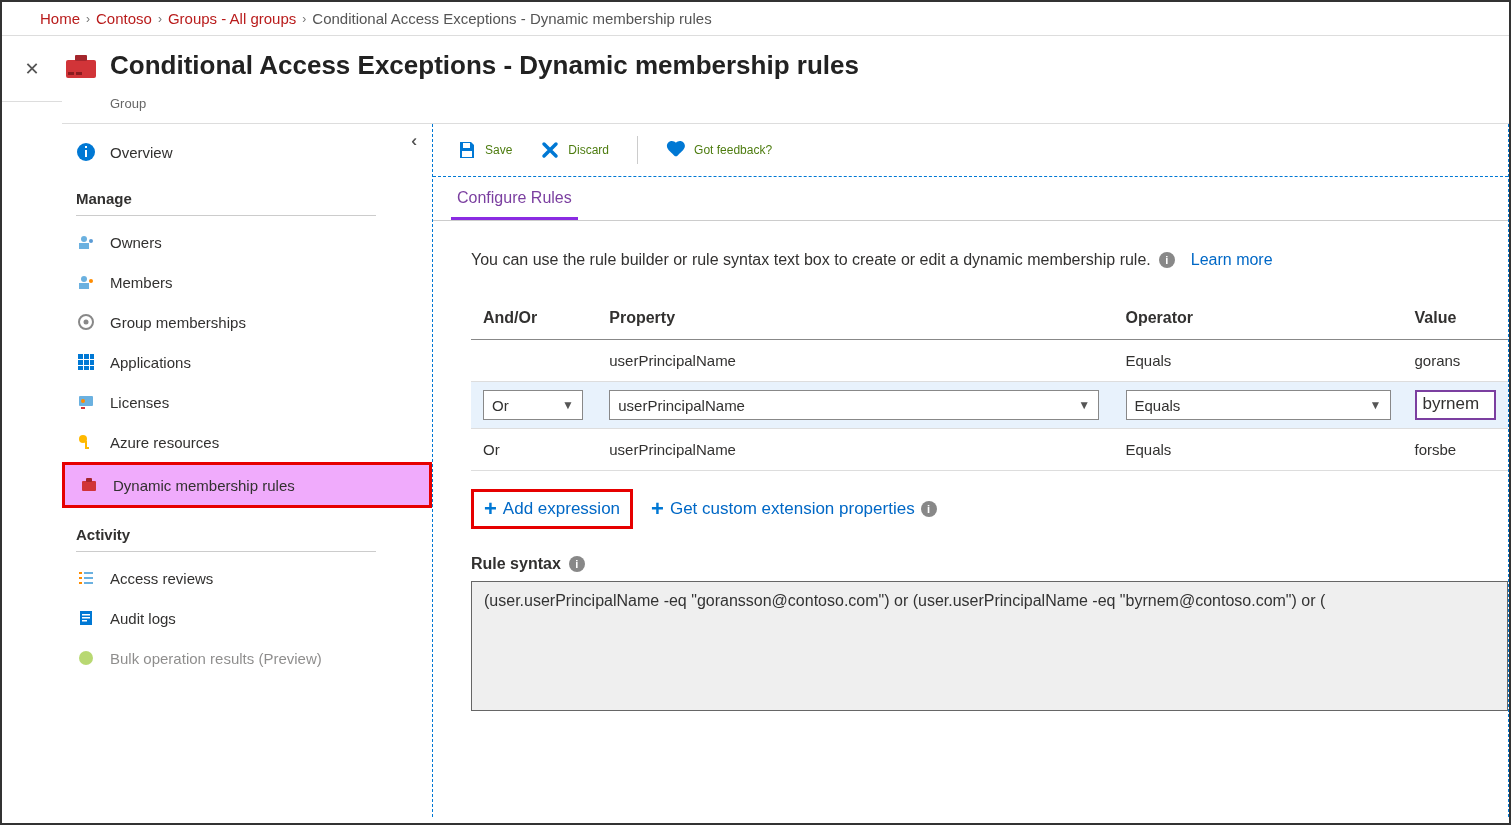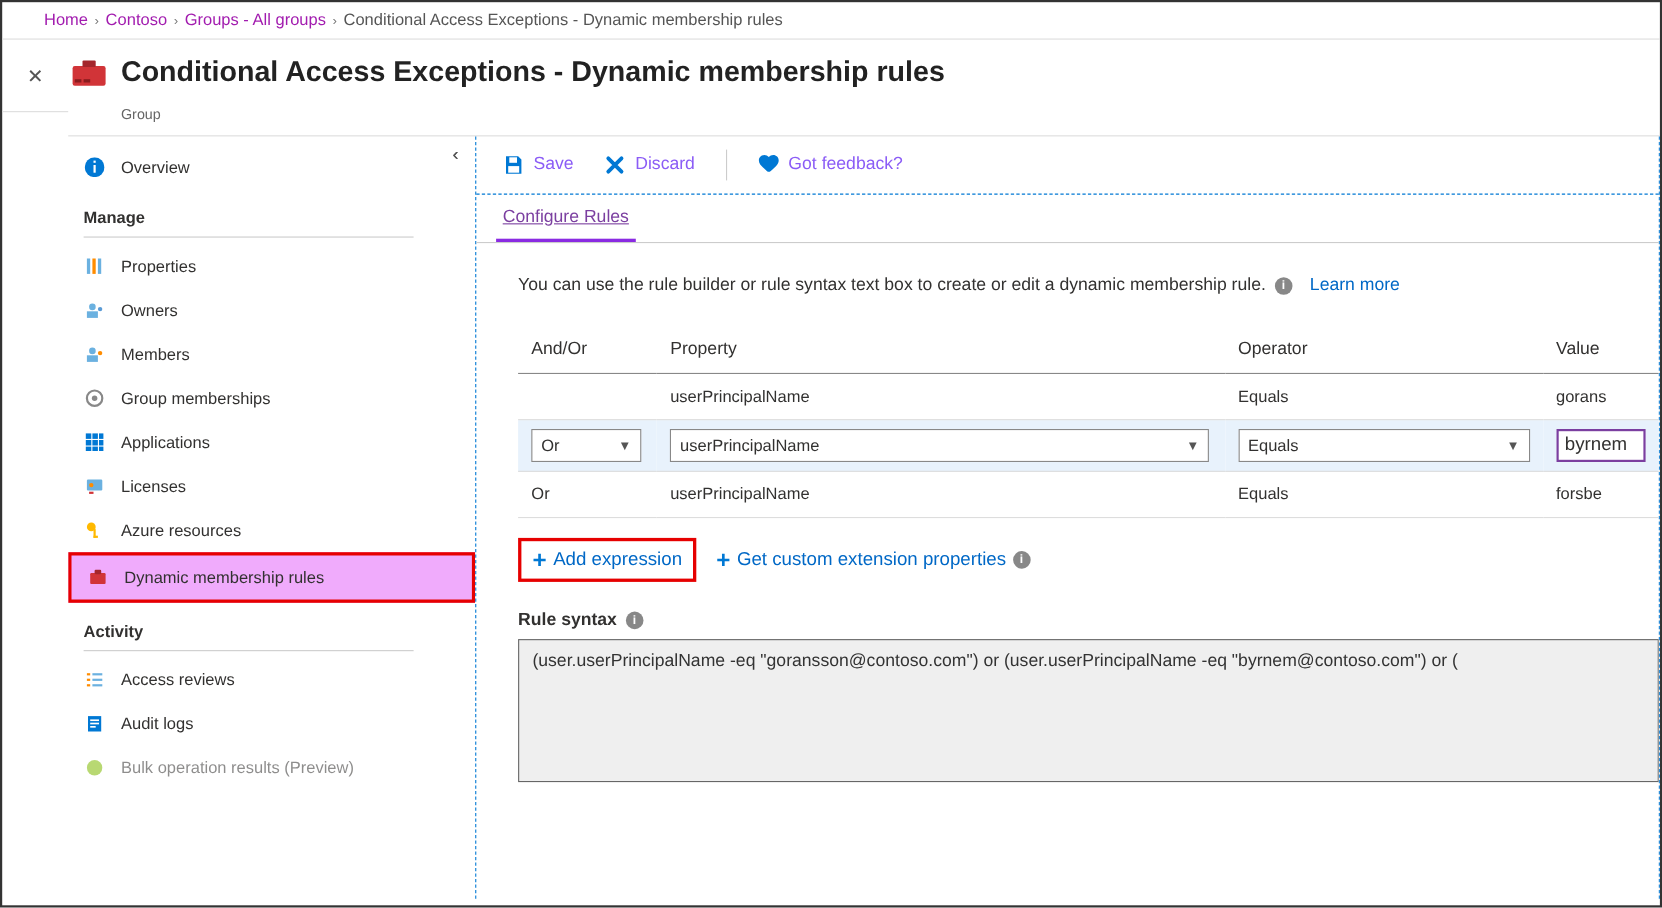--- a/index.html
+++ b/index.html
@@ -15,21 +15,21 @@
   }
   
   .breadcrumb {
     display: flex;
     align-items: center;
     padding: 8px 16px 8px 38px;
     border-bottom: 1px solid #ddd;
     font-size: 15px;
     gap: 6px;
   }
-  .breadcrumb a { color: #a21caf; text-decoration: none; }
+  .breadcrumb a { color: #b91c1c; text-decoration: none; }
   .breadcrumb .sep { color: #767676; font-size: 12px; }
   .breadcrumb .current { color: #555; }
 
   .main-wrap { display: flex; height: calc(100% - 40px); }
 
   .close-col {
     width: 60px;
     display: flex;
     justify-content: center;
     padding-top: 22px;
@@ -90,38 +90,38 @@
     border-right:1px dashed #0078d4;
     display:flex;flex-direction:column;
     min-width:0;
   }
   .cmdbar{
     display:flex;align-items:center;
     padding:12px 24px;
     gap:28px;
     border-bottom:1px dashed #0078d4;
   }
-  .cmd-item{display:flex;align-items:center;gap:8px;cursor:pointer;font-size:16px;color:#8b5cf6;}
+  .cmd-item{display:flex;align-items:center;gap:8px;cursor:pointer;font-size:12px;color:#4d7c0f;}
   .cmd-divider{width:1px;height:28px;background:#ccc;}
   .cmd-icon{width:20px;height:20px;display:flex;align-items:center;justify-content:center;}
 
   .tabstrip{display:flex;padding:0 18px;border-bottom:1px solid #ccc;}
   .tab{padding:12px 6px 10px 6px;font-size:16px;color:#4b0082;cursor:pointer;}
   .tab.active{color:#8a2be2;border-bottom:3px solid #8a2be2;font-weight:400;color:#772bb5;}
   .tab.active{color:#7b3fa0;}
-  .tab{color:#7b3fa0;text-decoration:underline;}
+  .tab{color:#7b3fa0;}
 
   .rule-body{padding:30px 0 16px 38px;overflow:hidden;}
   .intro{font-size:16px;color:#323130;margin-bottom:30px;display:flex;align-items:center;gap:8px;flex-wrap:wrap;}
   .info-dot{width:16px;height:16px;border-radius:50%;background:#888;color:#fff;font-size:11px;display:inline-flex;align-items:center;justify-content:center;font-weight:bold;}
   .learn-link{color:#0068c6;text-decoration:none;margin-left:8px;}
 
   table.rule-table{border-collapse:collapse;width:100%;}
   .rule-table th{
-    text-align:left;font-weight:400;font-size:16px;
+    text-align:left;font-weight:700;font-size:16px;
     border-bottom:1px solid #888;padding:10px 12px 12px 12px;
   }
   .rule-table td{
     padding:12px 12px;font-size:15px;vertical-align:middle;
     border-bottom:1px solid #ddd;
   }
   .rule-table tr.selected td{background:#e8f2fc;padding-top:8px;padding-bottom:8px;}
   .rule-table tr.selected{outline:0;}
   .dd{
     display:flex;align-items:center;justify-content:space-between;
@@ -196,30 +196,20 @@
                 <rect x="8" y="7" width="2" height="7" fill="#fff"></rect>
                 <rect x="8" y="3" width="2" height="2" fill="#fff"></rect>
               </svg>
           </span>
           <span>Overview</span>
         </div>
 
         <div class="section-header">Manage</div>
         <div class="section-divider"></div>
 
-        <div class="side-item">
-          <span class="side-icon">
-              <svg width="18" height="18" viewBox="0 0 18 18">
-                <rect x="2" y="2" width="3" height="14" fill="#6bb1e0"></rect>
-                <rect x="7" y="2" width="3" height="14" fill="#ff8c00"></rect>
-                <rect x="12" y="2" width="3" height="14" fill="#6bb1e0"></rect>
-              </svg>
-            </span>
-          <span>Properties</span>
-        </div>
         <div class="side-item">
           <span class="side-icon">
               <svg width="18" height="18" viewBox="0 0 18 18">
                 <circle cx="7" cy="6" r="3" fill="#6bb1e0"></circle>
                 <rect x="2" y="10" width="10" height="6" fill="#6bb1e0"></rect>
                 <circle cx="14" cy="8" r="2" fill="#5b9bd5"></circle>
               </svg>
             </span>
           <span>Owners</span>
         </div>

